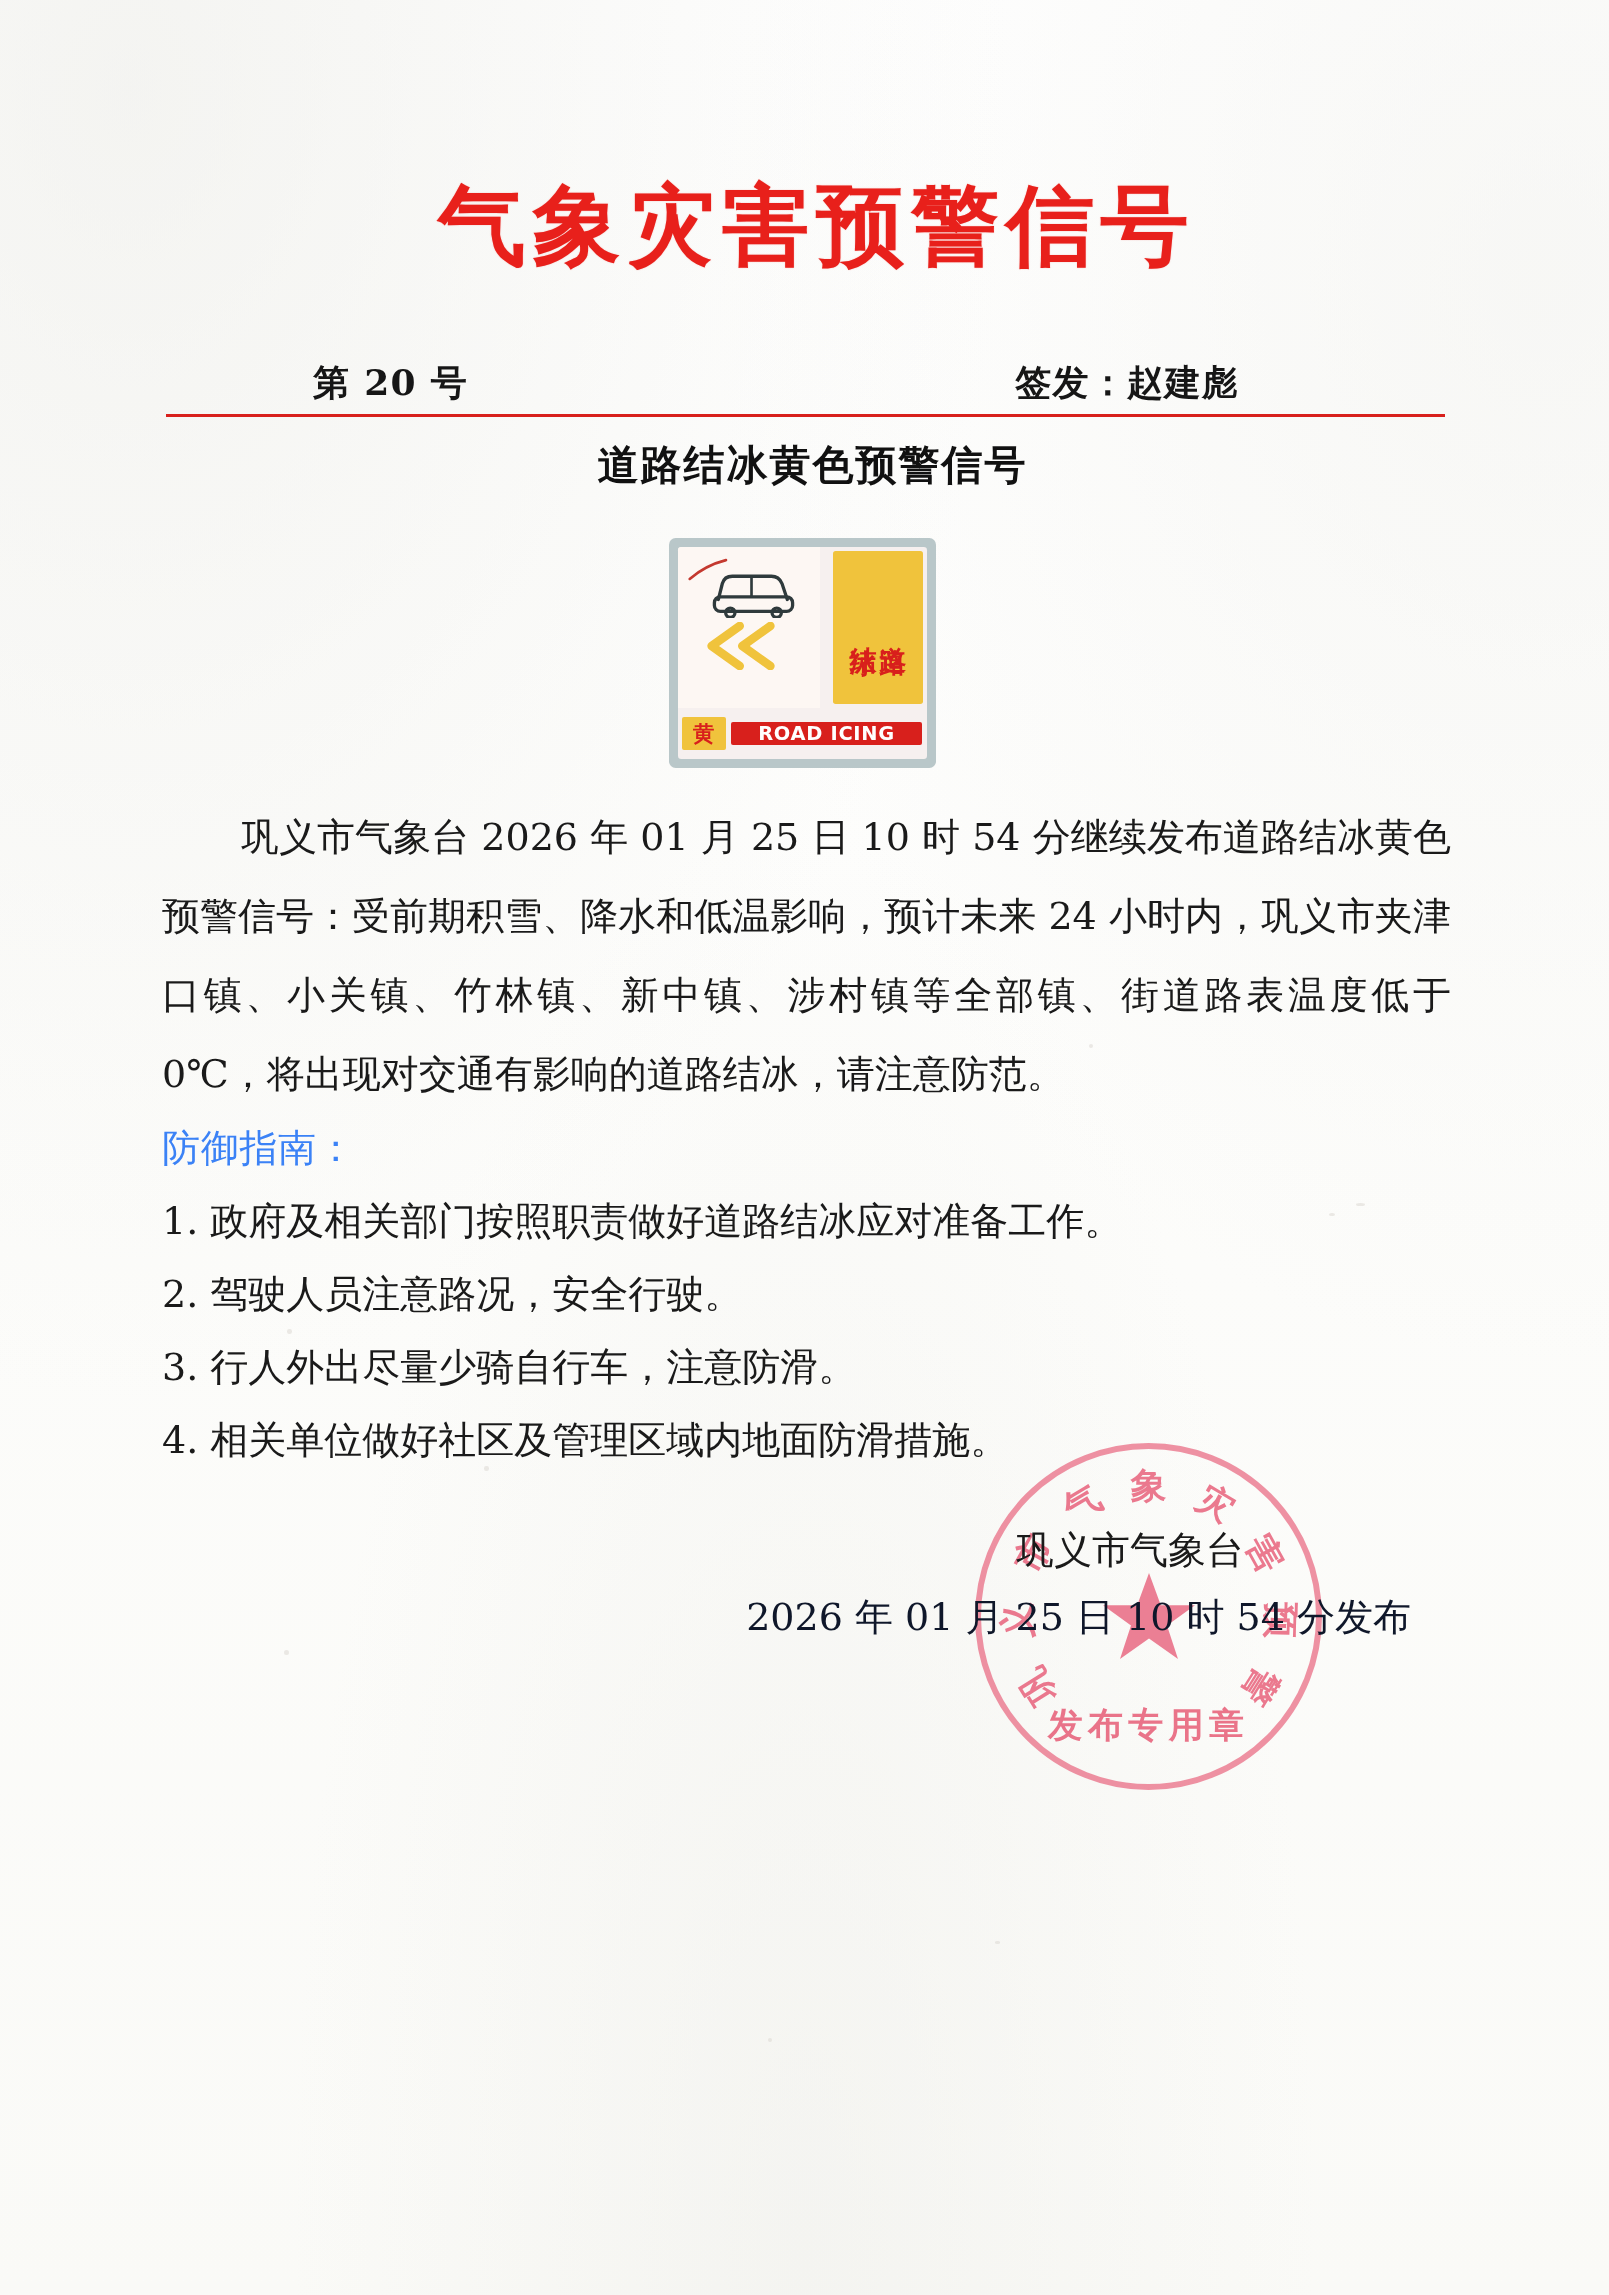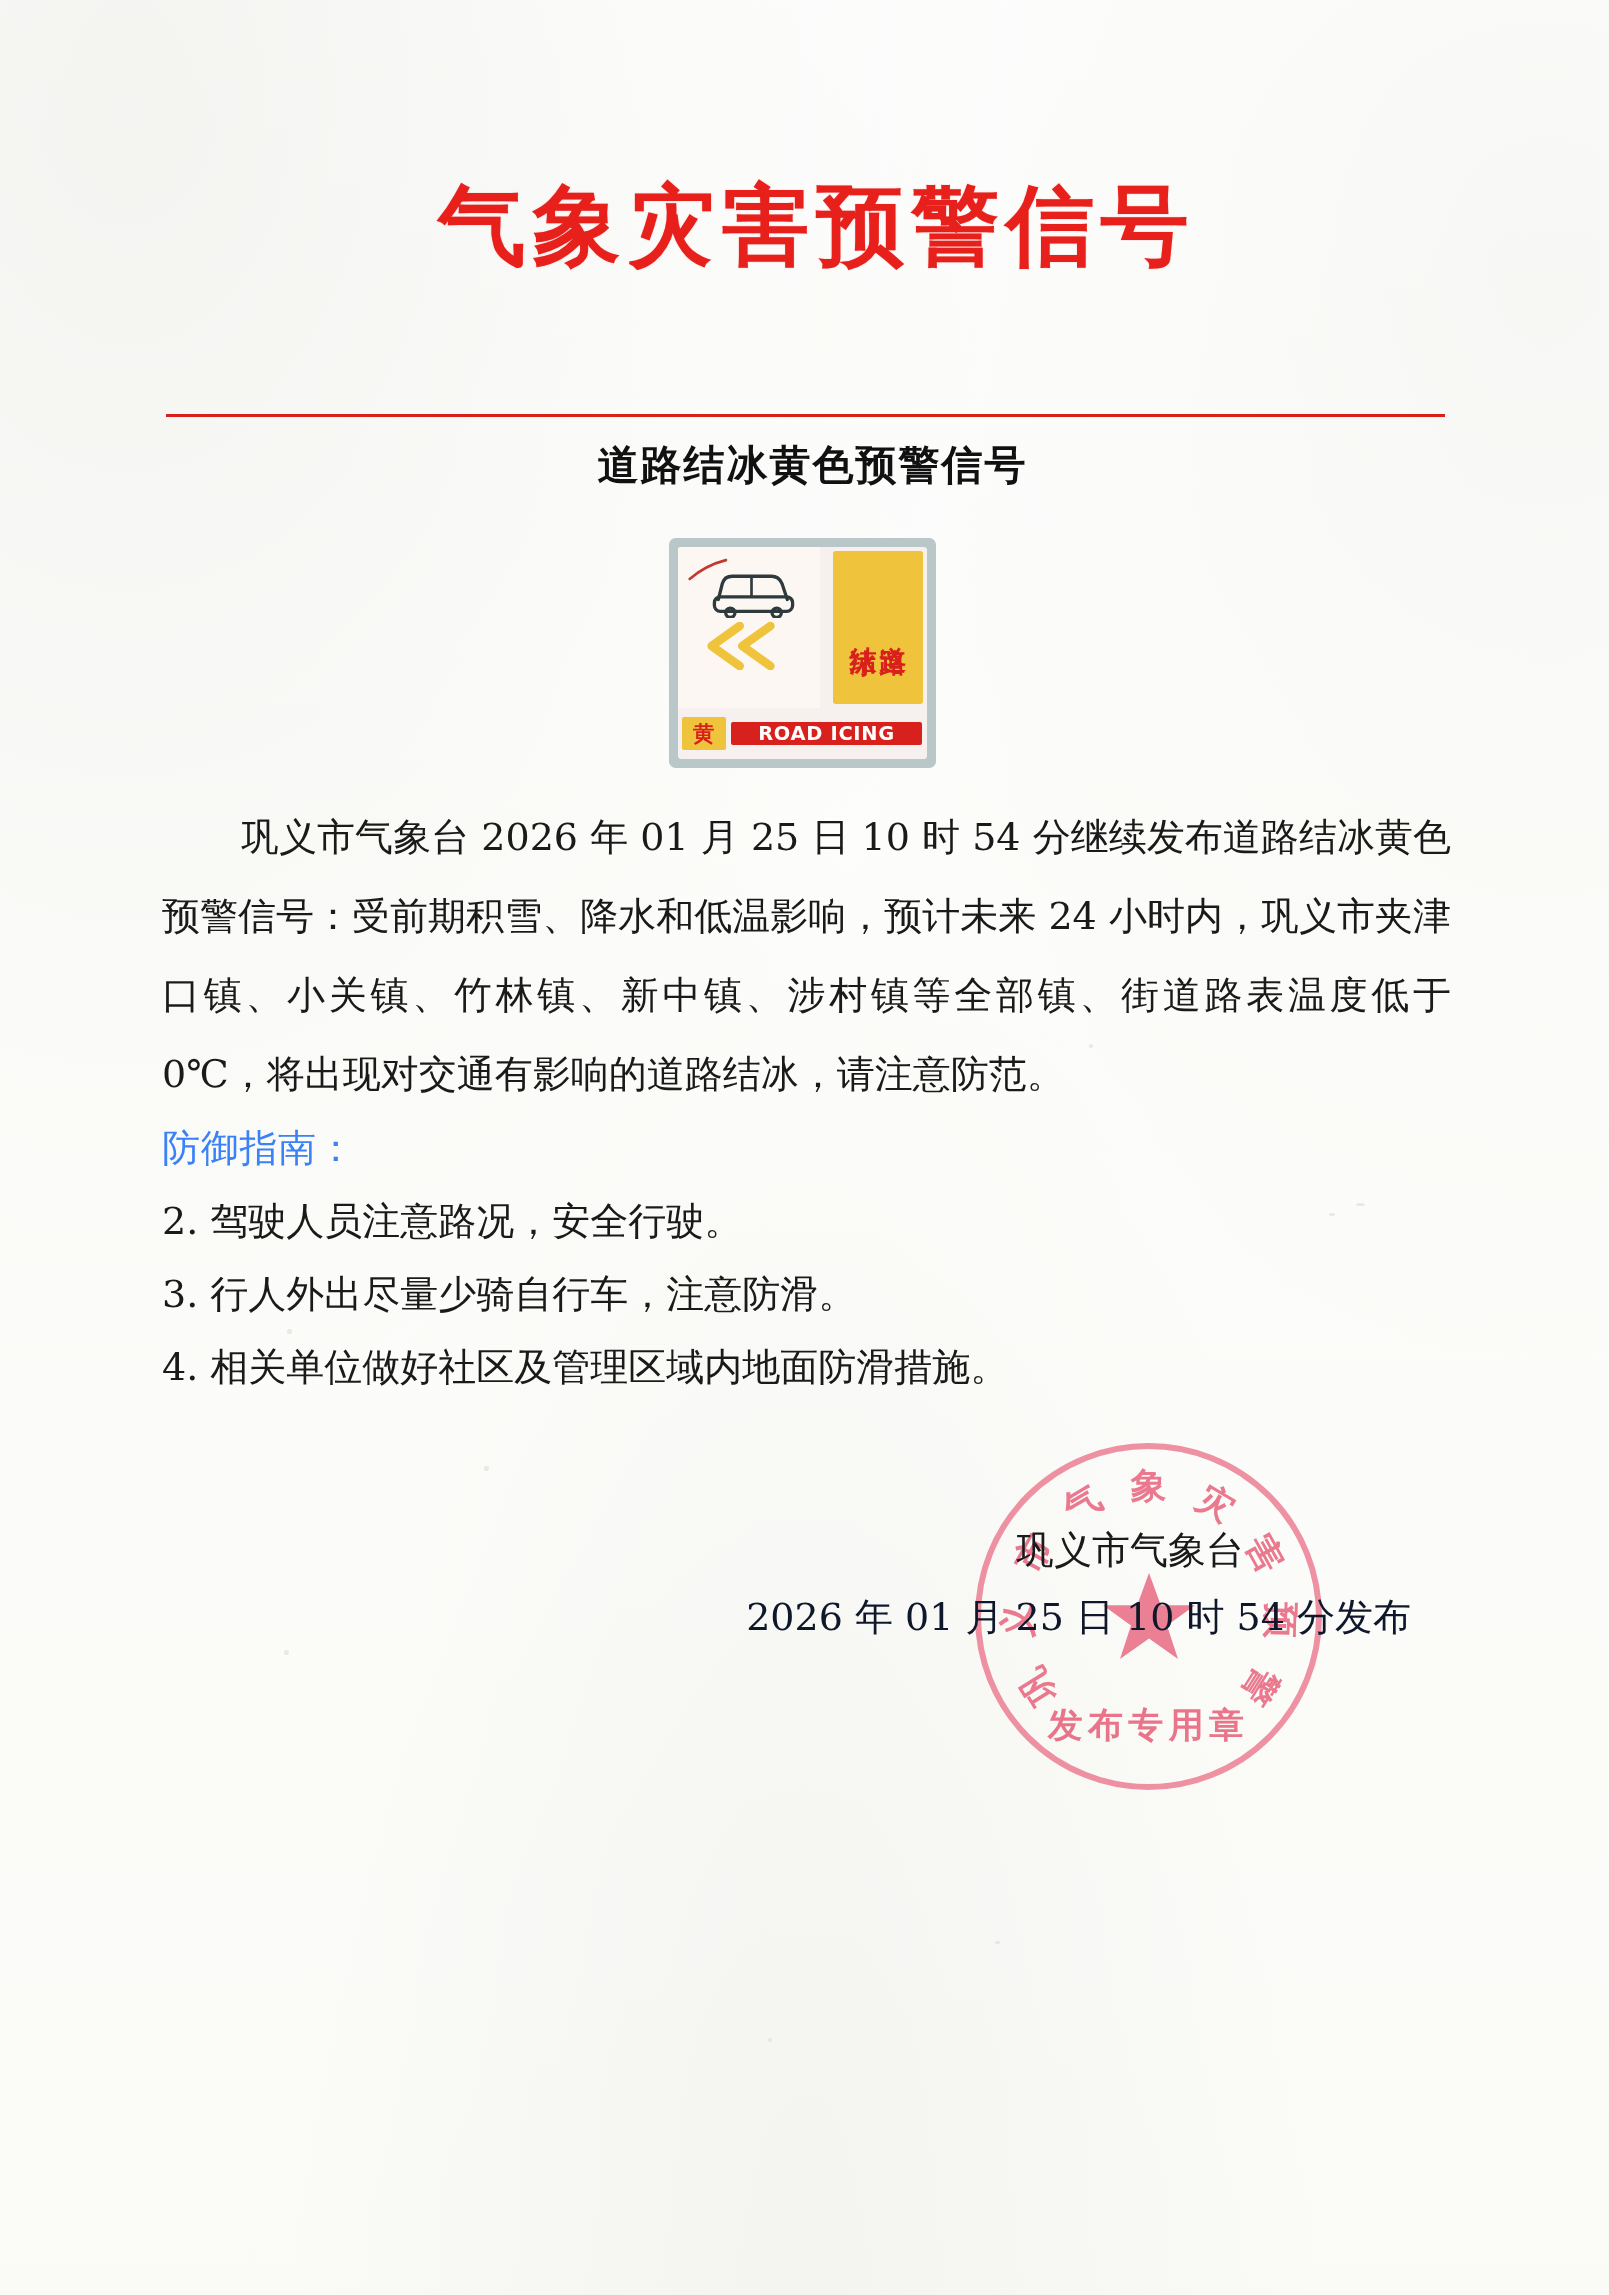--- a/index.html
+++ b/index.html
@@ -345,20 +345,24 @@
   <div class="speck" style="left:484px; top:1466px; width:4.7px; height:4.7px;"></div>
   <div class="speck" style="left:284px; top:1650px; width:5.3px; height:5.3px;"></div>
   <div class="speck" style="left:1089px; top:1044px; width:4px; height:4px;"></div>
   <div class="speck" style="left:768px; top:2038px; width:4px; height:4px;"></div>
   <div class="speck" style="left:995px; top:1941px; width:4.7px; height:2.7px;"></div>
 
   <div class="content">
 
     <div class="doc-title">气象灾害预警信号</div>
 
+    <div class="serial-row">
+      <div class="serial-no">第 20 号</div>
+      <div class="signer">签发：赵建彪</div>
+    </div>
     <div class="red-rule"></div>
 
     <div class="subtitle">道路结冰黄色预警信号</div>
 
     <div class="icon-wrap">
       <div class="icon-card">
         <div class="icon-inner">
           <div class="icon-left">
             <svg class="icon-car" viewBox="0 0 130 86">
               <path d="M12,58 L18,34 C20,27 26,23 33,23 L92,23 C99,23 105,27 108,34 L116,58" fill="none" stroke="#2f3a3c" stroke-width="5" stroke-linecap="round"></path>
@@ -386,20 +390,21 @@
         </div>
       </div>
     </div>
 
     <div class="body-block">
       <div class="body-para">巩义市气象台 2026 年 01 月 25 日 10 时 54 分继续发布道路结冰黄色预警信号：受前期积雪、降水和低温影响，预计未来 24 小时内，巩义市夹津口镇、小关镇、竹林镇、新中镇、涉村镇等全部镇、街道路表温度低于 0℃，将出现对交通有影响的道路结冰，请注意防范。</div>
     </div>
 
     <div class="guide-block">
       <div class="guide-head">防御指南：</div>
+      <div class="guide-item">1. 政府及相关部门按照职责做好道路结冰应对准备工作。</div>
       <div class="guide-item">2. 驾驶人员注意路况，安全行驶。</div>
       <div class="guide-item">3. 行人外出尽量少骑自行车，注意防滑。</div>
       <div class="guide-item">4. 相关单位做好社区及管理区域内地面防滑措施。</div>
     </div>
 
     <div class="seal">
       <div class="seal-ring"></div>
       <svg class="seal-star" viewBox="0 0 100 100">
         <polygon points="50,6 61.8,38.2 96,38.2 68,58.6 79,92 50,71.5 21,92 32,58.6 4,38.2 38.2,38.2" fill="rgba(231,96,122,0.8)"></polygon>
       </svg>

